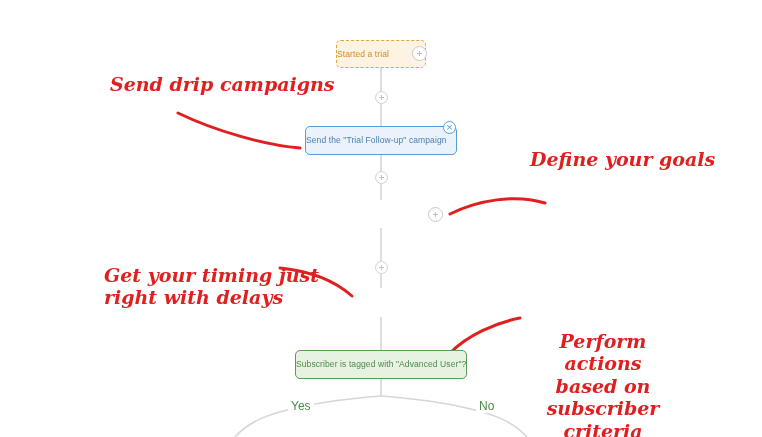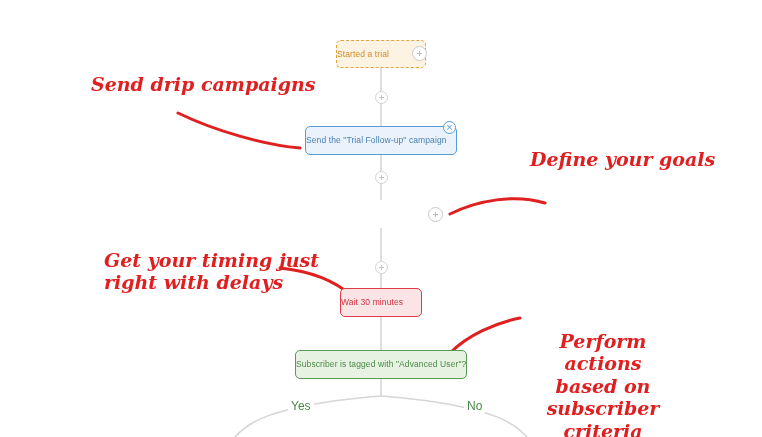--- a/index.html
+++ b/index.html
@@ -200,39 +200,36 @@
   <div class="node-btn btn-remove" style="left:443px; top:121px;">
     <span>×</span>
   </div>
 
   <div class="conn-dot" style="left:375px; top:171px;"></div>
 
   <div class="node-btn btn-add" style="left:428px; top:207px;"></div>
 
   <div class="conn-dot" style="left:375px; top:261px;"></div>
 
-  <div class="node node-delay" style="left:340px; top:288px; width:82px; height:29px;">
-    <span>Wait 30 minutes</span>
-  </div>
 
   <div class="node node-condition" style="left:295px; top:350px; width:172px; height:29px;">
     <span>Subscriber is tagged with "Advanced User"?</span>
   </div>
 
   <div class="branch-label" style="left:288px; top:399px;">
     <span>Yes</span>
   </div>
-  <div class="branch-label" style="left:464px; top:399px;">
+  <div class="branch-label" style="left:476px; top:399px;">
     <span>No</span>
   </div>
 
-  <div class="annotation ann-left" style="left:91px; top:73px;">Send drip campaigns</div>
+  <div class="annotation ann-left" style="left:110px; top:73px;">Send drip campaigns</div>
 
   <div class="annotation ann-left" style="left:508px; top:148px;margin-left:22px;">Define your goals</div>
 
-  <div class="annotation ann-left" style="left:104px; top:249px;">Get your timing just
+  <div class="annotation ann-left" style="left:104px; top:264px;">Get your timing just
 right with delays</div>
 
   <div class="annotation ann-center" style="left:527px; top:306px; width:152px;">Perform actions
 based on
 subscriber criteria</div>
 
 </div>
 
 </body></html>

